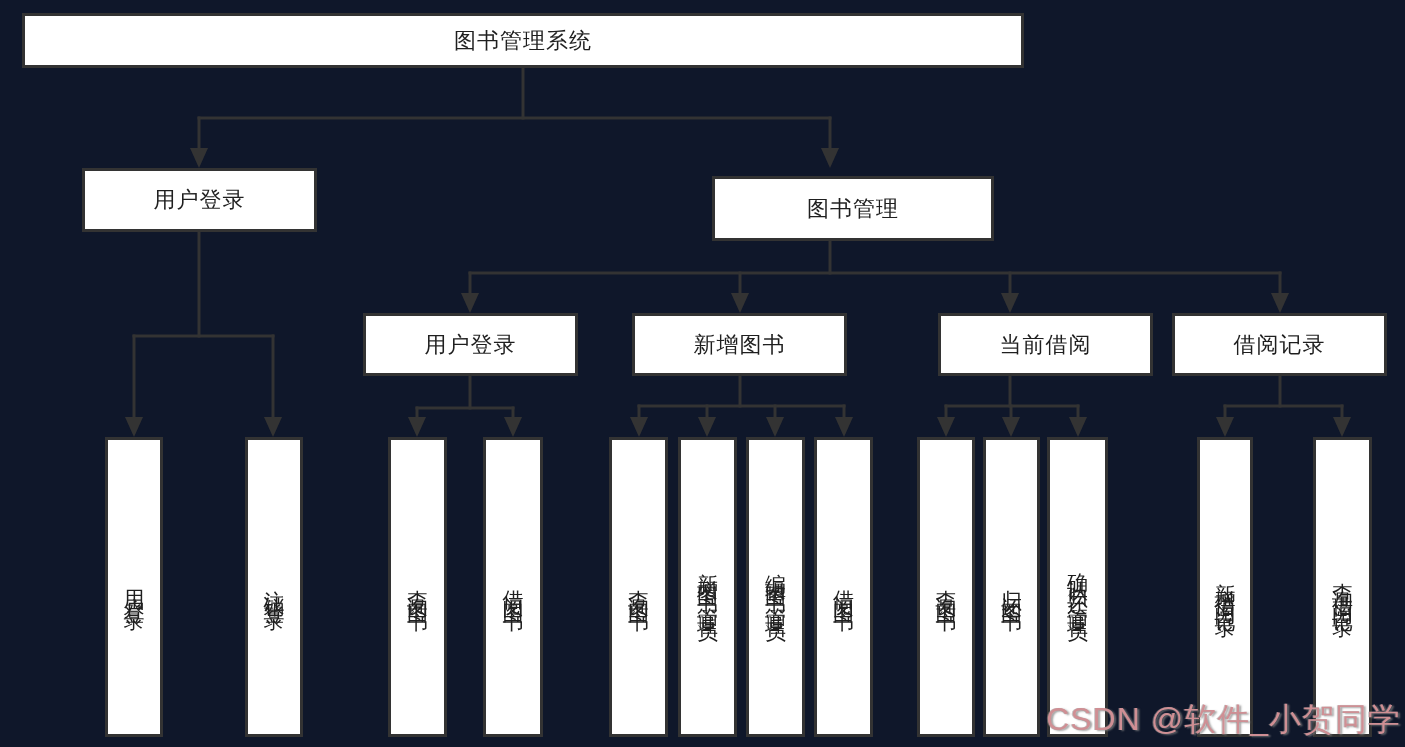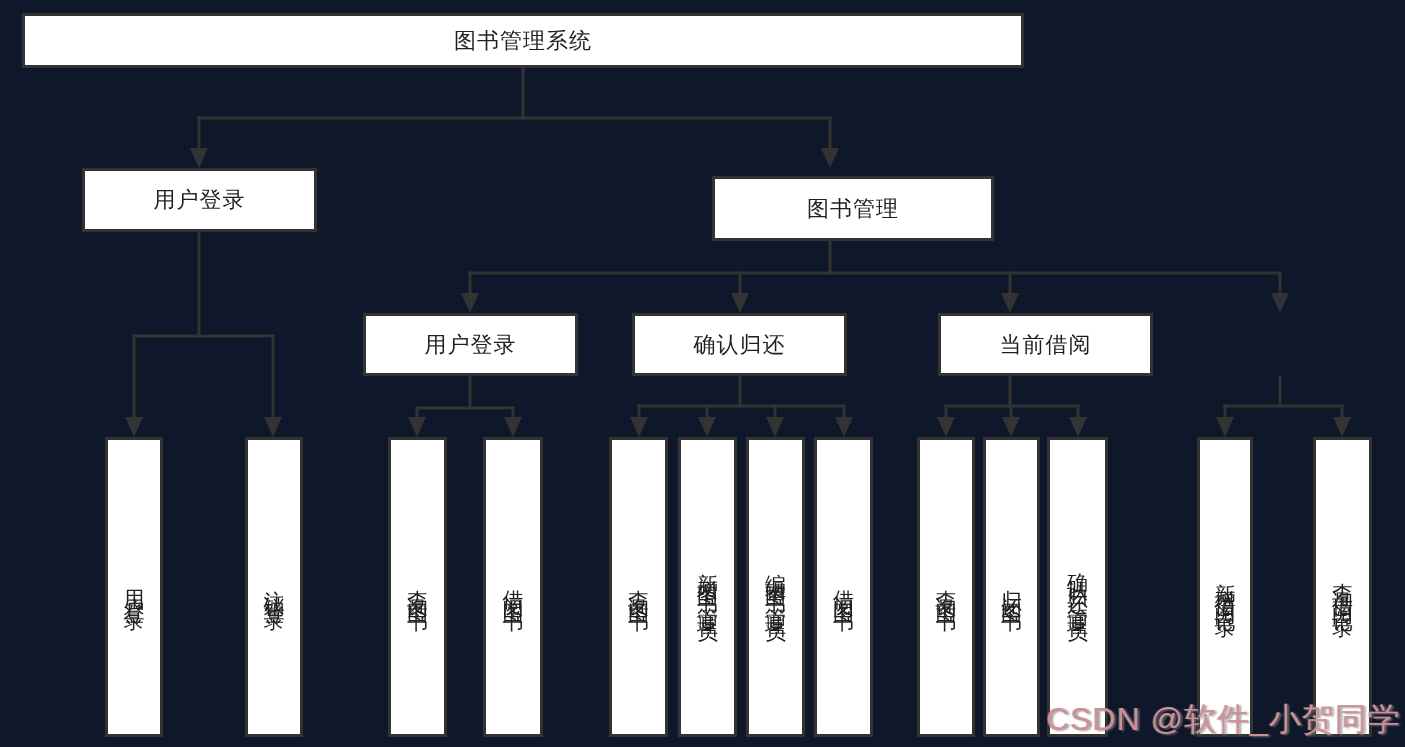--- a/index.html
+++ b/index.html
@@ -145,25 +145,28 @@
     <span class="hlabel">用户登录</span>
   </div>
   <div class="node" id="book-mgmt-box">
     <span class="hlabel">图书管理</span>
   </div>
 
   <div class="node l2" id="new-book-box">
     <span class="hlabel">用户登录</span>
   </div>
   <div class="node l2" id="book-borrow-box">
-    <span class="hlabel">确认归还</span>
+    <span class="hlabel">新增图书</span>
   </div>
   <div class="node l2" id="current-borrow-box">
     <span class="hlabel">当前借阅</span>
   </div>
+  <div class="node l2" id="borrow-record-box">
+    <span class="hlabel">借阅记录</span>
+  </div>
 
   <div class="node vbox" id="leaf-login">
     <span class="vtext">用户登录</span>
   </div>
   <div class="node vbox" id="leaf-logout">
     <span class="vtext">注销登录</span>
   </div>
 
   <div class="node vbox" id="leaf-nb-query">
     <span class="vtext">查询图书</span>

